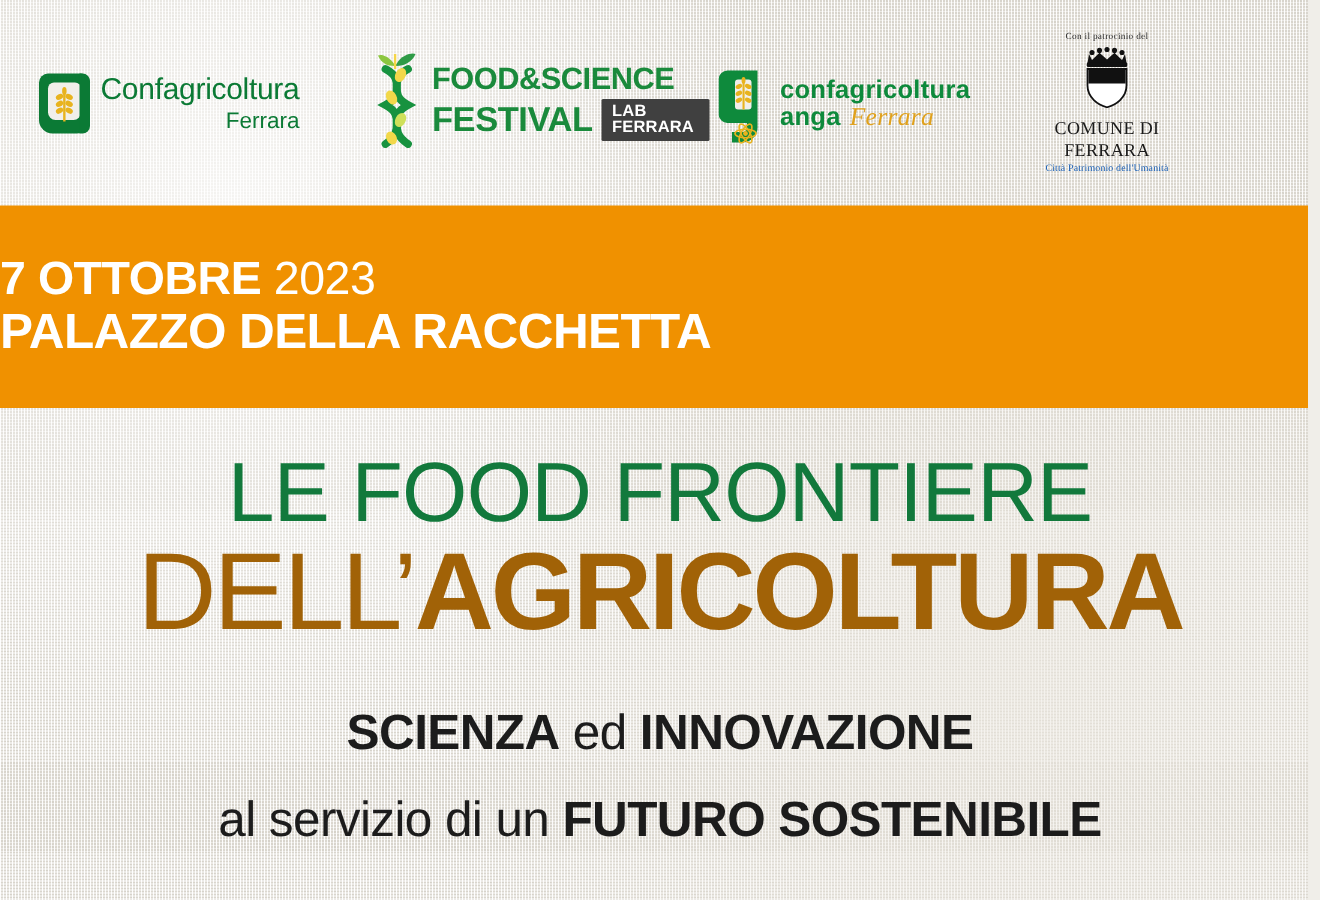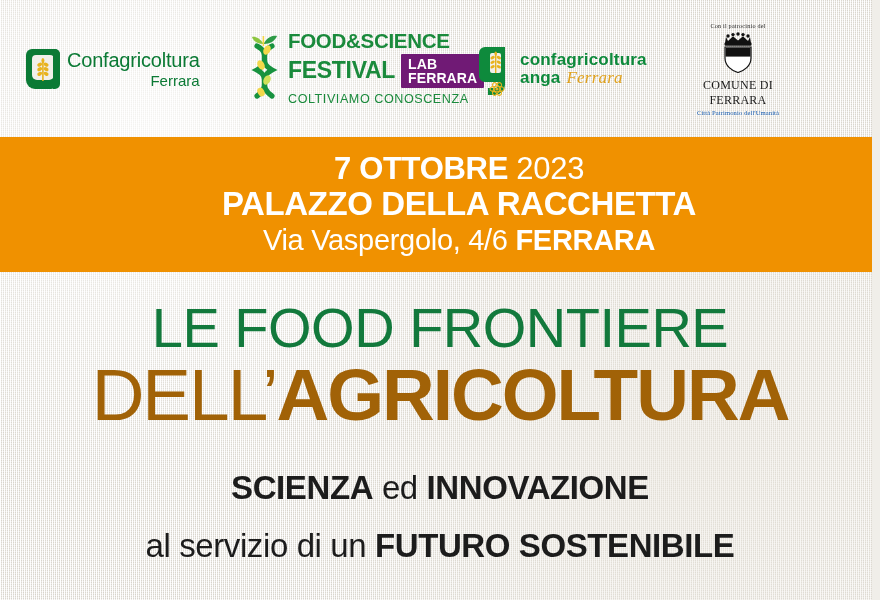--- a/index.html
+++ b/index.html
@@ -81,22 +81,22 @@
   }
 
   
   #logo-fsf{ left:28px; width:225px; }
   .fsf-helix{ width:32px; height:70px; flex:none; margin-right:8px; }
   .fsf-text{ line-height:1; }
   .fsf-l1{ font-size:20.5px; font-weight:bold; color:#1a8a3c; letter-spacing:-.3px; }
   .fsf-l2{ display:flex; align-items:center; margin-top:2px; }
   .fsf-festival{ font-size:23px; font-weight:bold; color:#1a8a3c; letter-spacing:-.3px; }
   .fsf-badge{
-    margin-left:6px; background:#701a75; color:#ffffff;
-    font-size:14px; font-weight:bold; letter-spacing:.1px;
+    margin-left:6px; background:#404040; color:#ffffff;
+    font-size:11px; font-weight:bold; letter-spacing:.1px;
     padding:3px 7px 3px 7px; border-radius:1px; line-height:1;
   }
   .fsf-l3{ font-size:12.6px; color:#1a8a3c; letter-spacing:.55px; margin-top:5px; }
 
   
   #logo-anga{ left:34px; width:200px; }
   .anga-mark{ width:36px; height:56px; flex:none; margin-right:5px; position:relative; }
   .anga-text{ line-height:1.02; }
   .anga-l1{ font-size:17px; color:#0e8a3c; font-weight:bold; letter-spacing:.2px; font-style:normal; }
   .anga-l2{ font-size:17px; color:#0e8a3c; font-weight:bold; letter-spacing:.2px; }
@@ -112,21 +112,21 @@
   .com-patro{ font-family:"Liberation Serif", serif; font-size:6.2px; color:#2a2a2a; letter-spacing:.2px; }
   .com-crest{ margin:2px auto 1px; width:52px; height:42px; }
   .com-name{ font-family:"Liberation Serif", serif; font-size:12px; color:#1a1a1a; letter-spacing:.25px; }
   .com-sub{ font-family:"Liberation Serif", serif; font-size:6.6px; color:#1a5fb4; letter-spacing:.1px; margin-top:1px; }
 
   
   #banner{
     position:absolute; left:0; top:137px; width:880px; height:135px;
     background:#f09100;
     color:#ffffff;
-    display:flex; flex-direction:column; align-items:center; justify-content:center;padding-left:38px;
+    display:flex; flex-direction:column; align-items:flex-start; justify-content:center;
   }
   .ban-l1{ font-size:31px; line-height:1.04; letter-spacing:-.3px; white-space:nowrap; }
   .ban-l1 .b{ font-weight:bold; }
   .ban-l1 .n{ font-weight:400; }
   .ban-l2{ font-size:33px; font-weight:bold; line-height:1.06; letter-spacing:-.4px; margin-top:2px; white-space:nowrap; }
   .ban-l3{ font-size:29px; line-height:1.06; letter-spacing:-.3px; margin-top:3px; white-space:nowrap; }
   .ban-l3 .n{ font-weight:400; }
   .ban-l3 .b{ font-weight:bold; }
 
   
@@ -199,21 +199,20 @@
         <ellipse cx="13" cy="31" rx="3.4" ry="5" fill="#f2d84a" transform="rotate(-28 13 31)"></ellipse>
         <ellipse cx="19" cy="46" rx="3.4" ry="5" fill="#cfe05a" transform="rotate(28 19 46)"></ellipse>
         <ellipse cx="13" cy="58" rx="3.4" ry="4.6" fill="#f2d84a" transform="rotate(-28 13 58)"></ellipse>
       </svg>
       <div class="fsf-text">
         <div class="fsf-l1">FOOD&amp;SCIENCE</div>
         <div class="fsf-l2">
           <span class="fsf-festival">FESTIVAL</span>
           <span class="fsf-badge">LAB FERRARA</span>
         </div>
-        <div class="fsf-l3">COLTIVIAMO CONOSCENZA</div>
       </div>
     </div>
 
     <div class="logo-cell" id="logo-anga">
       <svg class="anga-mark" viewBox="0 0 36 56">
         <path d="M6 6 h20 v38 a10 10 0 0 1 -10 10 h-7 v-7 h7 a3 3 0 0 0 3 -3 v-3 h-13 a6 6 0 0 1 -6 -6 v-23 a6 6 0 0 1 6 -6 z" fill="#0e8a3c"></path>
         <rect x="11" y="12" width="11" height="20" fill="#f1efea" rx="2"></rect>
         <g fill="#e8b31e">
           <rect x="16" y="13" width="1.4" height="19"></rect>
           <ellipse cx="16.7" cy="12.6" rx="1.3" ry="2.2"></ellipse>
@@ -262,24 +261,20 @@
     </div>
 
   </div>
 
   <div id="banner" class="layer">
     <div class="ban-l1">
       <span class="b">7 OTTOBRE</span>
       <span class="n">2023</span>
     </div>
     <div class="ban-l2">PALAZZO DELLA RACCHETTA</div>
-    <div class="ban-l3">
-      <span class="n">Via Vaspergolo, 4/6</span>
-      <span class="b">FERRARA</span>
-    </div>
   </div>
 
   <div id="headline" class="layer">
     <div class="hl1">LE FOOD FRONTIERE</div>
     <div class="hl2">
       <span class="light">DELL’</span><span class="heavy">AGRICOLTURA</span>
     </div>
   </div>
 
   <div id="subhead" class="layer">

